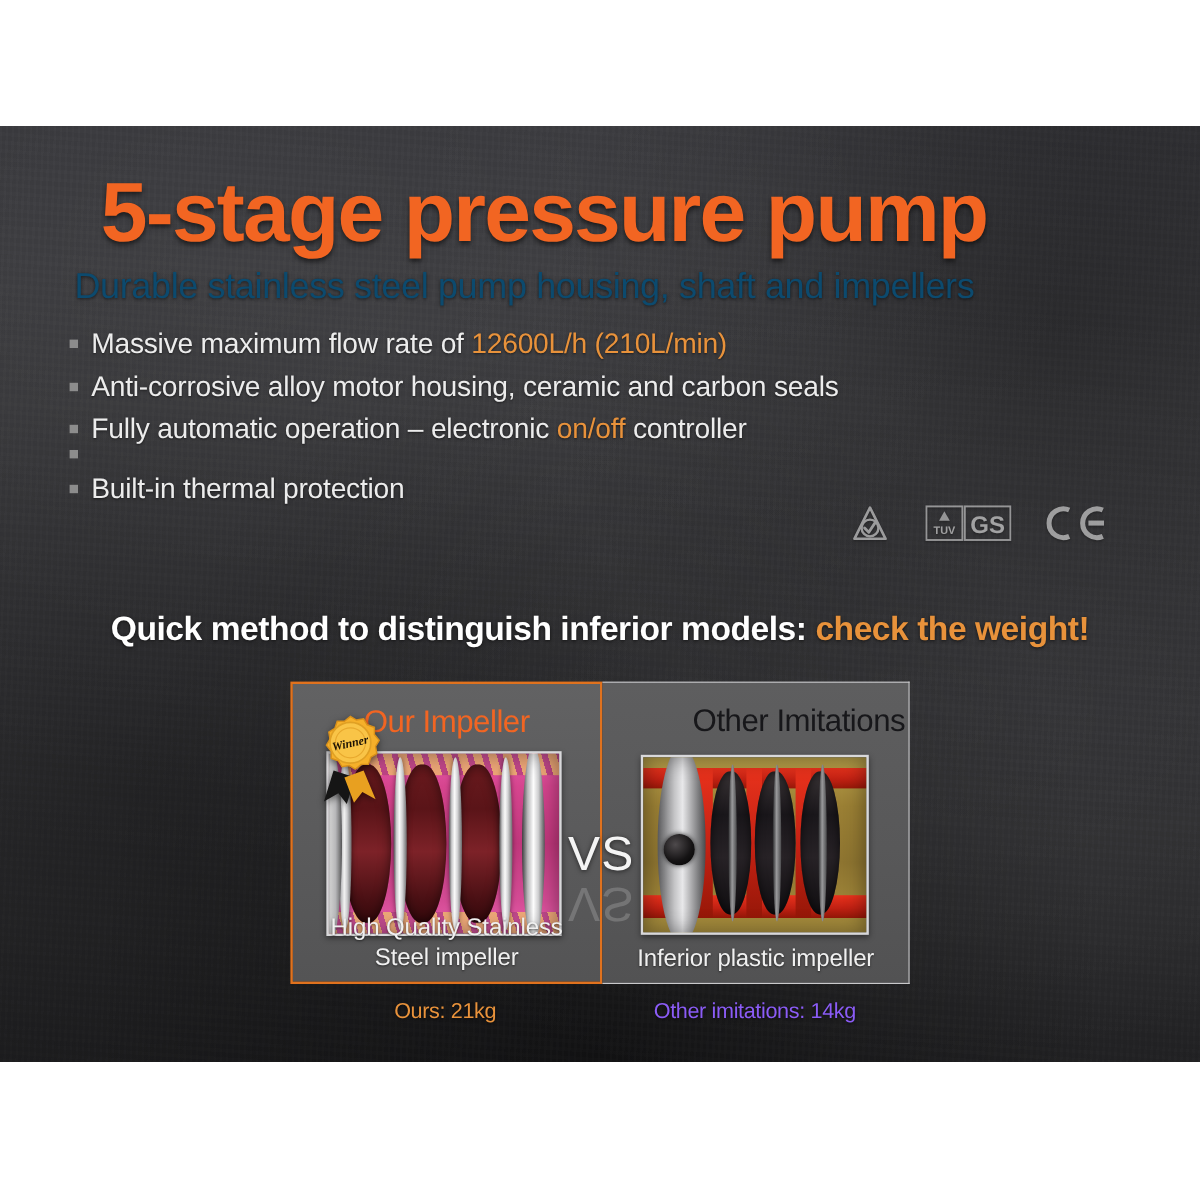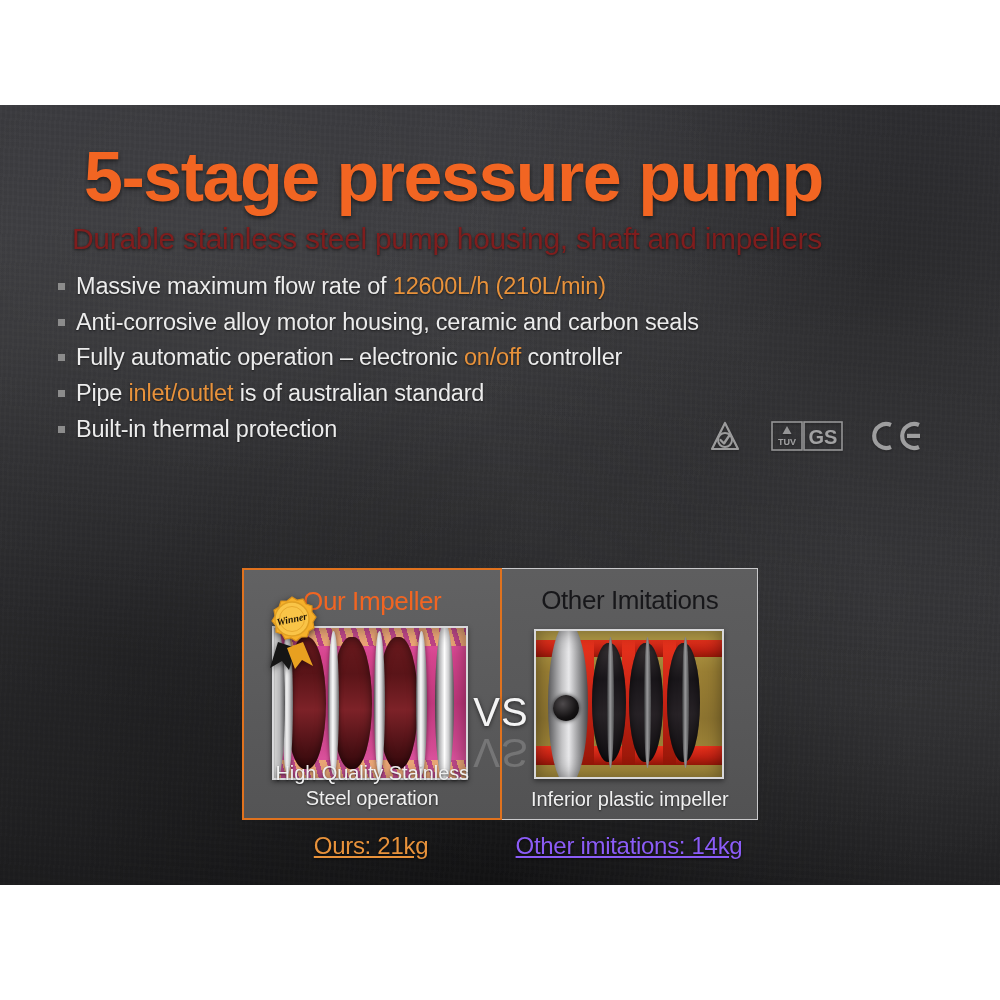--- a/index.html
+++ b/index.html
@@ -40,24 +40,23 @@
   .title{
     left:60px;top:142px;
     font-size:70px;font-weight:bold;letter-spacing:-1.5px;
     color:#F26522;line-height:1;
     text-shadow:0 2px 4px rgba(0,0,0,.55);
     white-space:nowrap;
     margin-left:24px;
   }
   .subtitle{
     left:62px;top:222px;
-    font-size:30px;color:#7f1d1d;font-weight:normal;
+    font-size:30px;color:#0c4a6e;font-weight:normal;
     letter-spacing:-.3px;white-space:nowrap;
     text-shadow:0 1px 3px rgba(0,0,0,.6);
-    margin-left:10px;
   }
 
   
   .bullets{left:58px;top:272px;width:700px;}
   .bullet{display:flex;align-items:baseline;margin-bottom:7px;}
   .bullet-dot{
     width:7px;height:7px;background:#8c8c8c;flex:0 0 auto;
     margin-right:11px;position:relative;top:-4px;
   }
   .bullet-text{
@@ -93,21 +92,21 @@
   .side-right{
     width:258px;height:100%;
     background:linear-gradient(180deg,#5e5e5f 0%,#585859 55%,#525253 100%);
     border:1px solid #c9c9cb;border-left:none;
   }
   .side-title{
     position:absolute;top:16px;width:100%;text-align:center;
     font-size:26px;letter-spacing:-.4px;white-space:nowrap;
   }
   .side-title.ours{color:#F26522;}
-  .side-title.theirs{color:#17171a;}
+  .side-title.theirs{color:#17171a;margin-left:36px;}
 
   .photo{
     position:absolute;overflow:hidden;
     border:2px solid #d8d8da;
     box-shadow:0 2px 5px rgba(0,0,0,.45);
   }
   .photo-left{left:28px;top:56px;width:192px;height:150px;}
   .photo-right{left:32px;top:60px;width:186px;height:146px;}
 
   
@@ -184,22 +183,22 @@
     font-size:40px;color:rgba(240,240,240,.20);letter-spacing:1px;line-height:1;
     transform:scaleY(-1);z-index:6;
   }
 
   
   .winner{position:absolute;left:256px;top:594px;width:74px;height:78px;z-index:7;}
   .winner svg{display:block;filter:drop-shadow(0 2px 3px rgba(0,0,0,.5));}
 
   
   .weights{left:242px;top:832px;width:516px;display:flex;}
-  .weight{width:258px;text-align:center;font-size:24px;letter-spacing:-.3px;white-space:nowrap;
-          text-shadow:0 1px 3px rgba(0,0,0,.6);text-decoration:underline;}
+  .weight{width:258px;text-align:center;font-size:18px;letter-spacing:-.3px;white-space:nowrap;
+          text-shadow:0 1px 3px rgba(0,0,0,.6);}
   .weight.ours{color:#E8923B;}
   .weight.theirs{color:#8b5cf6;}
 </style>
 </head>
 <body>
 
 <div class="canvas">
 
   <div class="banner"></div>
 
@@ -219,21 +218,20 @@
     </div>
 
     <div class="bullet">
       <span class="bullet-dot"></span>
       <span class="bullet-text"><span>Fully automatic operation – electronic </span><span class="hl">on/off</span><span> controller</span></span>
     </div>
 
 
     <div class="bullet">
       <span class="bullet-dot"></span>
-      <span class="bullet-text"><span>Pipe </span><span class="hl">inlet/outlet</span><span> is of australian standard</span></span>
     </div>
 
     <div class="bullet">
       <span class="bullet-dot"></span>
       <span class="bullet-text"><span>Built-in thermal protection</span><span class="hl"></span><span></span></span>
     </div>
   </div>
 
   <div class="layer certs">
     <span class="cert">
@@ -254,20 +252,21 @@
     </span>
     <span class="cert">
       <svg width="56" height="36" viewBox="0 0 56 36">
         <path d="M22 7 A12 12 0 1 0 22 29" fill="none" stroke="#e0e0e0" stroke-width="4.2" stroke-linecap="butt"></path>
         <path d="M50 7 A12 12 0 1 0 50 29" fill="none" stroke="#e0e0e0" stroke-width="4.2" stroke-linecap="butt"></path>
         <rect x="38" y="15.8" width="13" height="4.2" fill="#e0e0e0"></rect>
       </svg>
     </span>
   </div>
 
+  <div class="layer compare-head"><span>Quick method to distinguish inferior models: </span><span class="accent">check the weight!</span></div>
 
   <div class="layer panel">
 
     <div class="side side-left">
       <div class="side-title ours">Our Impeller</div>
       <div class="photo photo-left">
         <div class="imp-ss">
           <div class="hatchT"></div>
             <div class="hatchB"></div>
           <div class="slot" style="left:6%;width:21%"></div>
@@ -277,21 +276,21 @@
           <div class="blade" style="left:28%"></div>
           <div class="blade" style="left:52%"></div>
           <div class="blade" style="left:74%"></div>
           <div class="rim" style="left:84%"></div>
           <div class="rim" style="left:-4%"></div>
         </div>
         <div class="photo-shade"></div>
       </div>
       <div class="cap">
         <span>High Quality Stainless</span><br>
-        <span>Steel operation</span>
+        <span>Steel impeller</span>
       </div>
     </div>
 
     <div class="side side-right">
       <div class="side-title theirs">Other Imitations</div>
       <div class="photo photo-right">
         <div class="imp-pl">
           <div class="frame" style="left:0;top:6%;width:100%;height:12%"></div>
           <div class="frame" style="left:0;bottom:8%;width:100%;height:13%"></div>
           <div class="frame" style="left:24%;top:6%;width:7%;height:86%"></div>

